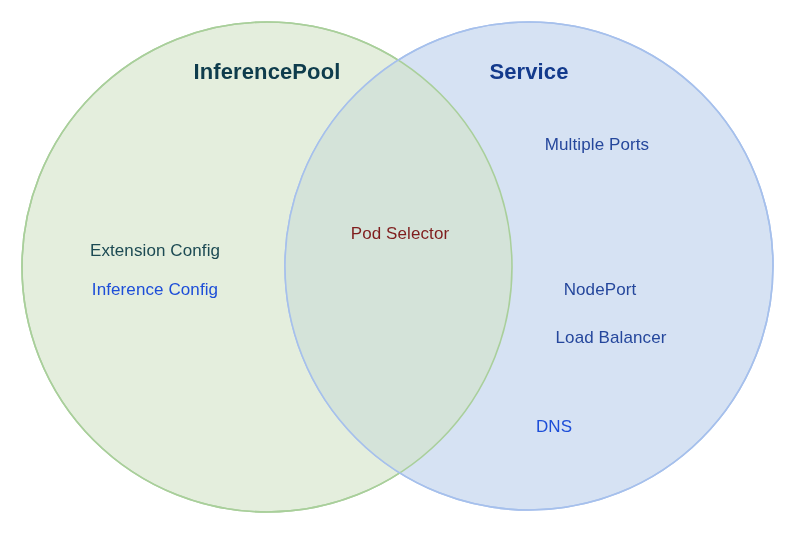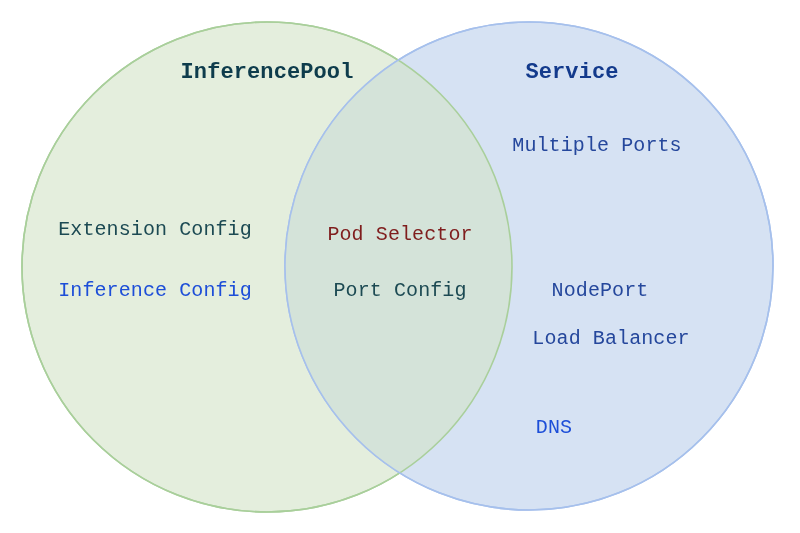--- a/index.html
+++ b/index.html
@@ -25,44 +25,42 @@
     top: 0;
     width: 800px;
     height: 533px;
   }
   .layer-text {
     position: absolute;
     left: 0;
     top: 0;
     width: 640px;
     height: 533px;
-    font-family: Liberation Mono, monospace;
   }
   .circle-title {
     position: absolute;
     font-weight: bold;
     font-size: 22px;
     letter-spacing: 0.1px;
     white-space: nowrap;
     transform: translate(-50%, -50%);
   }
   .title-left {
     left: 267px;
     top: 72px;
     color: #0e3c4c;
   }
   .title-right {
     left: 529px;
     top: 72px;
     color: #133a8c;
-    margin-left: 43px;
   }
   .item {
     position: absolute;
-    font-size: 20px;
+    font-size: 17px;
     white-space: nowrap;
     transform: translate(-50%, -50%);
     letter-spacing: 0.1px;
   }
   .item-left { color: #1c4a53; }
   .item-mid  { color: #1c4a53; }
   .item-right{ color: #25479c; }
 </style>
 </head>
 <body>
@@ -88,27 +86,26 @@
 
     <circle id="circle-right-outline" cx="529" cy="266" r="244" fill="none" stroke="#a6c0ec" stroke-width="1.6"></circle>
   </svg>
 
   <div class="layer-text">
 
     <div class="circle-title title-left" style="color: rgb(14, 60, 76);">InferencePool</div>
 
     <div class="circle-title title-right" style="color: rgb(19, 58, 140);">Service</div>
 
-    <div class="item item-left" style="left: 155px; top: 229px; color: rgb(28, 74, 83);">Extension Config</div>
+    <div class="item item-left" style="left: 155px; top: 251px; color: rgb(28, 74, 83);">Extension Config</div>
 
     <div class="item item-left" style="left: 155px; top: 290px; color: #1d4ed8;">Inference Config</div>
 
     <div class="item item-mid" style="left: 400px; top: 234px; color: #7f1d1d;">Pod Selector</div>
 
-    <div class="item item-mid" style="left: 400px; top: 290px; color: rgb(28, 74, 83);">Port Config</div>
 
     <div class="item item-right" style="left: 597px; top: 145px; color: rgb(37, 71, 156);">Multiple Ports</div>
 
 
 
     <div class="item item-right" style="left: 611px; top: 338px; color: rgb(37, 71, 156);">Load Balancer</div>
 
     <div class="item item-right" style="left: 600px; top: 290px; color: rgb(37, 71, 156);">NodePort</div>
 
 

